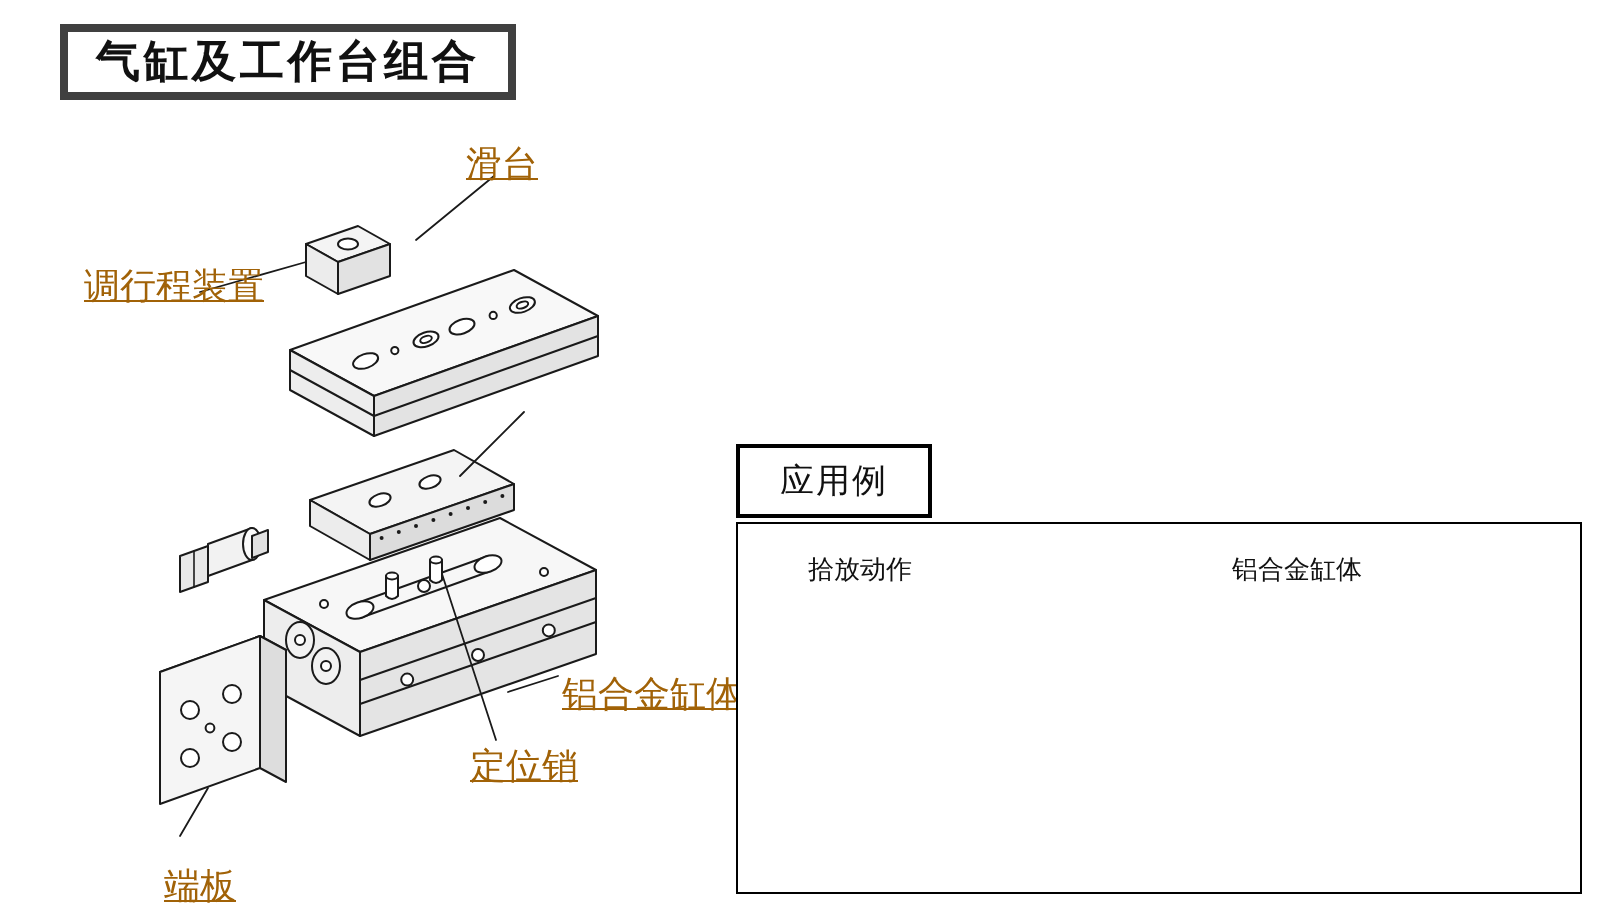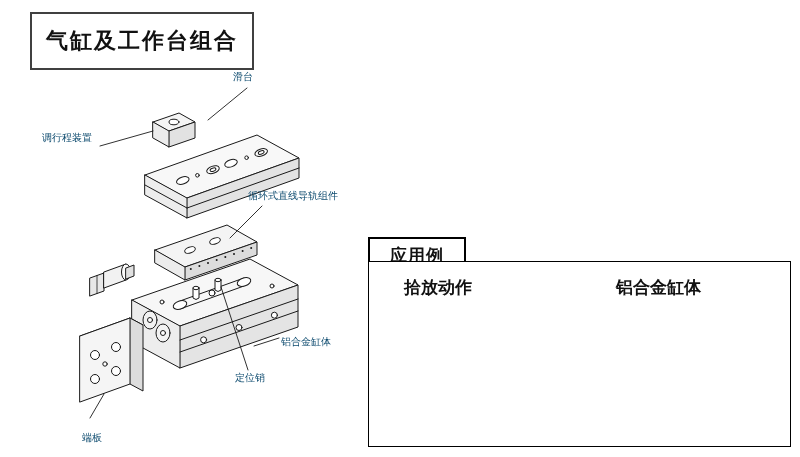--- a/index.html
+++ b/index.html
@@ -2,34 +2,34 @@
 <html><head>
 <meta charset="utf-8">
 <style>
   * { margin:0; padding:0; box-sizing:border-box; }
   html,body { background:#ffffff; }
   body { font-family:"DejaVu Sans","Liberation Sans",sans-serif; color:#111; }
   .stage { position:relative; width:800px; height:457px; background:#fff; overflow:hidden; }
   .art { position:absolute; left:0; top:0; width:800px; height:457px; pointer-events:none; }
   .title-box {
     position:absolute; left:30px; top:12px;
-    border:2px solid #404040; padding:12px 14px;
+    border:4px solid #404040; padding:0 14px;
     font-size:22px; font-weight:bold; letter-spacing:2px; background:#fff;
   }
-  .part-label { position:absolute; font-size:10px; white-space:nowrap; color:#0c4a6e; }
+  .part-label { position:absolute; font-size:18px; white-space:nowrap; color:#a16207;text-decoration:underline; }
   .app-title-box {
-    position:absolute; left:368px; top:237px;
+    position:absolute; left:368px; top:222px;
     border:2px solid #000; padding:5px 20px;
-    font-size:17px; font-weight:bold; letter-spacing:1px; background:#fff;
+    font-size:17px; font-weight:normal; letter-spacing:1px; background:#fff;
   }
   .app-box {
     position:absolute; left:368px; top:261px; width:423px; height:186px;
     border:1.5px solid #000; background:#fff;
   }
-  .app-label { position:absolute; font-size:17px; font-weight:bold; white-space:nowrap; }
+  .app-label { position:absolute; font-size:13px; font-weight:normal; white-space:nowrap; }
 </style>
 </head>
 <body>
 
 <div class="stage">
 
   <svg class="art" viewBox="0 0 800 457">
     <defs>
       <marker id="arw" viewBox="0 0 10 10" refX="9" refY="5" markerWidth="9" markerHeight="9" markerUnits="userSpaceOnUse" orient="auto-start-reverse">
         <path d="M0,0 L10,5 L0,10 Z" fill="#1a1a1a"></path>
@@ -206,21 +206,20 @@
 
     </g>
   </svg>
 
   <div class="title-box">
     <span>气缸及工作台组合</span>
   </div>
 
   <div class="part-label" style="left:233px; top:70px;">滑台</div>
   <div class="part-label" style="left:42px; top:131px;">调行程装置</div>
-  <div class="part-label" style="left:248px; top:189px;">循环式直线导轨组件</div>
   <div class="part-label" style="left:281px; top:325px;margin-top:10px;">铝合金缸体</div>
   <div class="part-label" style="left:235px; top:371px;">定位销</div>
   <div class="part-label" style="left:82px; top:419px;margin-top:12px;">端板</div>
 
   <div class="app-title-box">
     <span>应用例</span>
   </div>
   <div class="app-box"></div>
   <div class="app-label" style="left:404px; top:276px;">拾放动作</div>
   <div class="app-label" style="left:616px; top:276px;">铝合金缸体</div>

